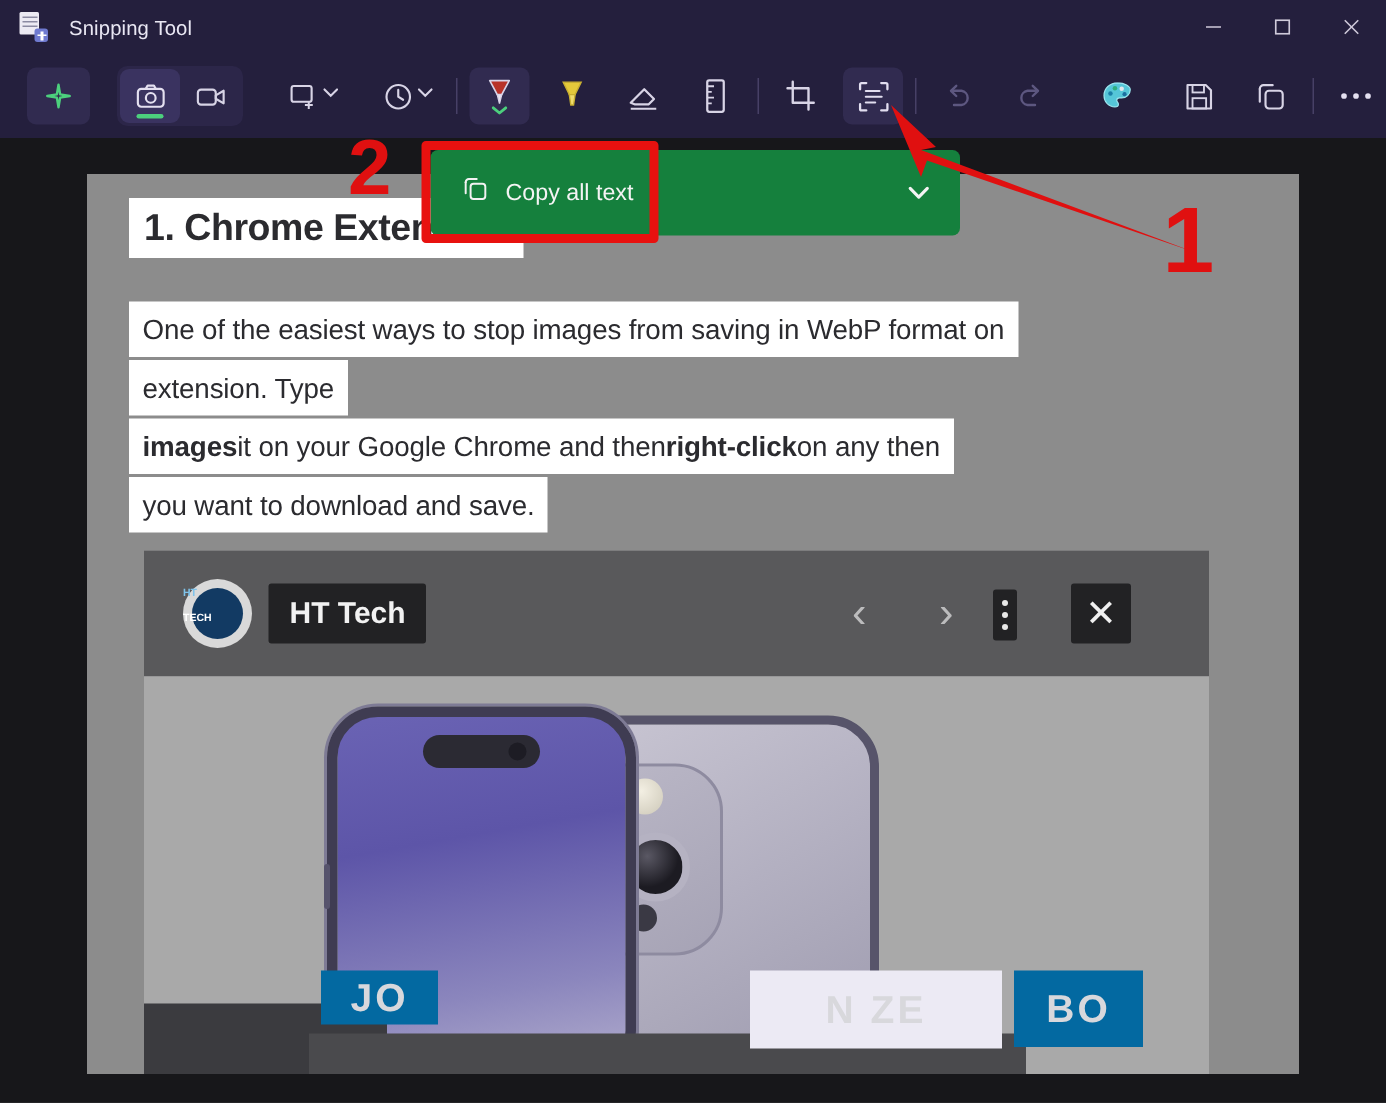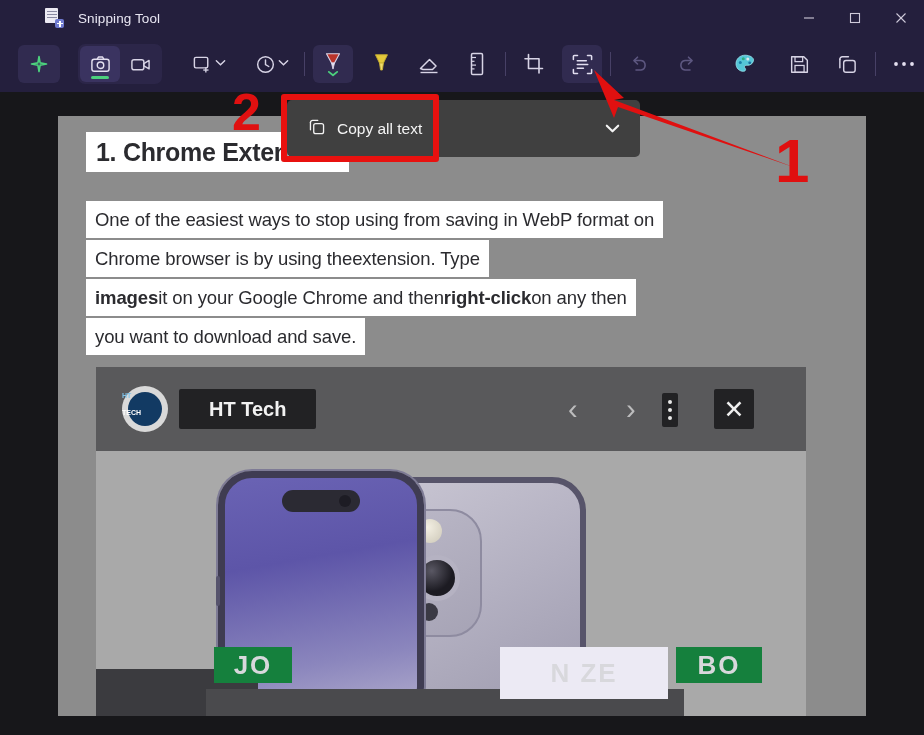--- a/index.html
+++ b/index.html
@@ -3,21 +3,21 @@
 <meta charset="utf-8">
 <style>
   * { margin:0; padding:0; box-sizing:border-box; }
   html,body{ width:924px; height:735px; overflow:hidden; background:#17171a;
     font-family:"Liberation Sans", sans-serif; }
 
   #app { position:relative; width:924px; height:735px; background:#17171a; }
 
   
   .titlebar{ position:absolute; left:0; top:0; width:924px; height:36px;
-    background:#241f3d; display:flex; align-items:center;padding-left:32px; }
+    background:#241f3d; display:flex; align-items:center; }
   .app-icon{ width:20px; height:20px; margin-left:12px; position:relative; flex:0 0 auto; }
   .app-icon .sheet{ position:absolute; left:1px; top:0px; width:13px; height:15px;
     background:#eceaf3; border-radius:1px; }
   .app-icon .sheet .ln{ position:absolute; left:1.5px; width:10px; height:1.3px; background:#8b8aa2; }
   .app-icon .badge{ position:absolute; right:0px; bottom:0px; width:9px; height:9px;
     background:#6f7ad0; border-radius:2px; }
   .app-icon .badge:before{ content:""; position:absolute; left:4px; top:1.5px; width:1.5px; height:6px; background:#fff; }
   .app-icon .badge:after{ content:""; position:absolute; left:1.5px; top:3.7px; width:6px; height:1.5px; background:#fff; }
   .app-title{ color:#e9e7f3; font-size:13.5px; margin-left:14px; letter-spacing:.1px; }
 
@@ -56,21 +56,21 @@
 
   
   .inner{ position:absolute; left:38px; top:251px; width:710px; height:349px; background:#b7b7b7; }
   .inner-bar{ position:absolute; left:0; top:0; width:710px; height:84px; background:#59595b; }
   .ht-logo{ position:absolute; left:26px; top:19px; width:46px; height:46px; border-radius:50%;
     background:#d9d9d9; display:flex; align-items:center; justify-content:center; }
   .ht-logo .disc{ width:34px; height:34px; border-radius:50%; background:#123a63;
     display:flex; flex-direction:column; align-items:center; justify-content:center; line-height:1; }
   .ht-logo .l1{ color:#7fc3ea; font-size:7px; font-weight:700; }
   .ht-logo .l2{ color:#ffffff; font-size:7px; font-weight:700; }
-  .ht-name{ position:absolute; left:83px; top:22px; height:40px; padding:0 30px;
+  .ht-name{ position:absolute; left:83px; top:22px; height:40px; padding:0 14px;
     background:#222224; color:#f2f2f2; font-size:20px; font-weight:600;
     display:flex; align-items:center; border-radius:2px; }
   .nav-arrow{ position:absolute; top:27px; color:#bcbcbd; font-size:29px; line-height:30px; font-weight:300; }
   .kebab{ position:absolute; left:566px; top:26px; width:16px; height:34px;
     background:#222224; border-radius:2px; display:flex; flex-direction:column;
     align-items:center; justify-content:center; gap:4px; }
   .kebab i{ width:4px; height:4px; border-radius:50%; background:#e8e8e8; display:block; }
   .close-x{ position:absolute; left:618px; top:22px; width:40px; height:40px; background:#222224;
     border-radius:2px; display:flex; align-items:center; justify-content:center;
     color:#f0f0f0; font-size:25px; font-weight:300; }
@@ -93,29 +93,29 @@
     border:5px solid #b5b2c2; }
   .l1{ left:6px; top:4px; width:46px; height:46px; }
   .l2{ left:6px; top:60px; width:46px; height:46px; }
   .l3{ left:58px; top:44px; width:46px; height:46px; }
   .flash{ position:absolute; left:62px; top:8px; width:24px; height:24px; border-radius:50%;
     background:radial-gradient(circle at 40% 35%,#f3efe3,#cdc8b8); }
   .mic{ position:absolute; left:64px; top:92px; width:18px; height:18px; border-radius:50%; background:#3a3944; }
   .dark-ledge{ position:absolute; left:0px; top:218px; width:162px; height:47px; background:#3b3b3f; }
   .dark-strip{ position:absolute; left:110px; top:238px; width:478px; height:27px; background:#4a4a4d; }
 
-  .wm{ position:absolute; background:#15803d; color:#d8d8dc; font-size:26px; font-weight:700;
+  .wm{ position:absolute; background:#0369a1; color:#d8d8dc; font-size:26px; font-weight:700;
     display:flex; align-items:center; justify-content:center; letter-spacing:2px; }
   .wm1{ left:118px; top:280px; width:78px; height:36px; }
   .wm2{ left:404px; top:280px; width:168px; height:52px; background:#eceaf4; }
-  .wm3{ left:580px; top:280px; width:86px; height:36px; }
+  .wm3{ left:580px; top:280px; width:86px; height:51px; }
 
   
   .flyout{ position:absolute; left:287px; top:100px; width:353px; height:57px;
-    background:#404040; border-radius:5px; display:flex; align-items:center; }
+    background:#15803d; border-radius:5px; display:flex; align-items:center; }
   .fly-item{ height:43px; display:flex; align-items:center; gap:11px; padding:0 14px;
     color:#f4f4f4; font-size:15.5px; border-radius:4px; }
   .fly-item.first{ margin-left:7px; }
   .fly-chev{ margin-left:auto; margin-right:18px; color:#f4f4f4; display:flex; align-items:center; }
 
   
   .red-rect{ position:absolute; left:281px; top:94px; width:158px; height:68px;
     border:6px solid #e8110f; border-radius:3px; }
   .num{ position:absolute; color:#e01010; font-weight:700; line-height:1; }
   .num1{ left:775px; top:130px; font-size:62px; }
@@ -325,24 +325,23 @@
       </svg>
     </div>
   </div>
 
   <div class="canvas">
     <div class="shot">
 
       <div class="txtblock heading">1. Chrome Extension</div>
 
       <div class="txtblock para-line" style="left:28px; top:85px;">
-        <span>One of the easiest ways to stop using from saving in WebP format on</span>
+        <span>One of the easiest ways to stop images from saving in WebP format on</span>
       </div>
       <div class="txtblock para-line" style="left:28px; top:124px;">
-        <span>Chrome browser is by using the </span>
           <span> extension. Type</span>
       </div>
       <div class="txtblock para-line" style="left:28px; top:163px;">
         <span class="b">images</span>
           <span> it on your Google Chrome and then </span>
           <span class="b">right-click</span>
           <span> on any then</span>
       </div>
       <div class="txtblock para-line" style="left:28px; top:202px;">
         <span>you want to download and save.</span>

